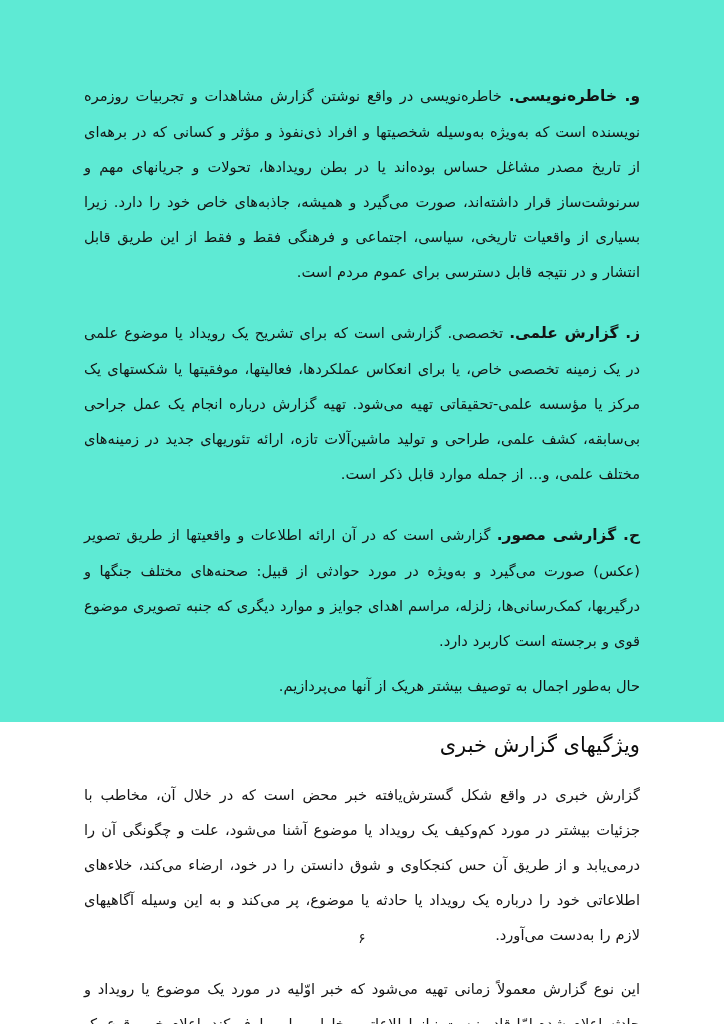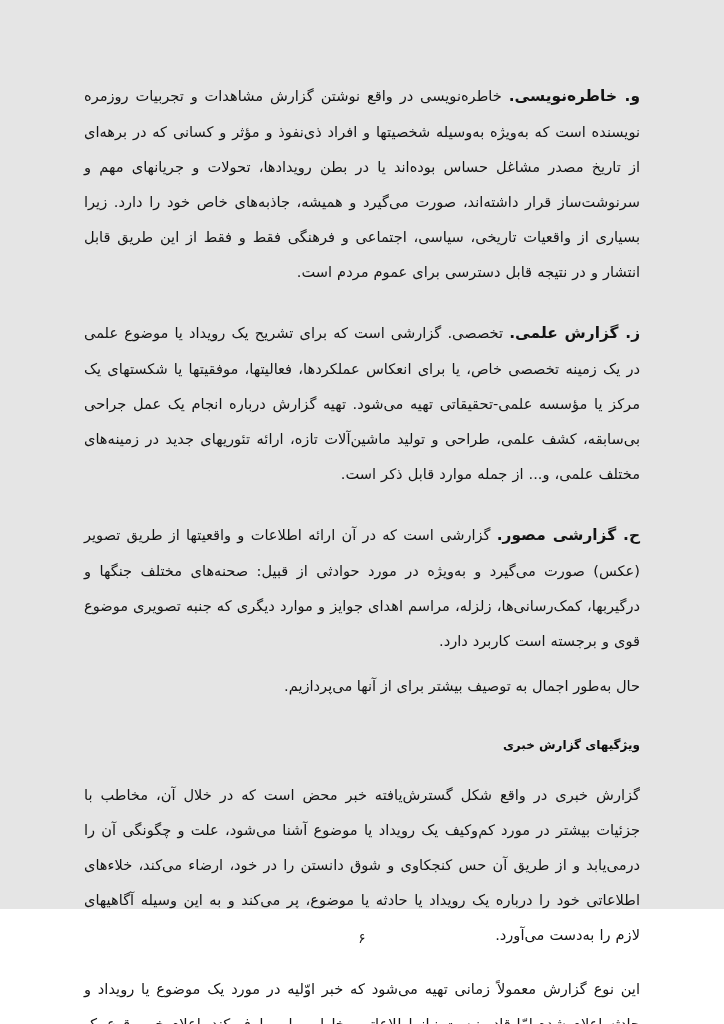--- a/index.html
+++ b/index.html
@@ -12,22 +12,22 @@
     width: 724px;
     height: 1024px;
     overflow: hidden;
     font-family: "DejaVu Sans", "Liberation Sans", sans-serif;
     color: #111111;
   }
 
   .page {
     position: relative;
     width: 724px;
-    height: 909px;
-    background: #e5e5e5;
+    height: 722px;
+    background: #5eead4;
     box-sizing: border-box;
   }
 
   .content {
     position: absolute;
     top: 78px;
     right: 84px;
     left: 84px;
     width: 556px;
     direction: rtl;
@@ -59,22 +59,22 @@
   .closing {
     font-size: 14.6px;
     line-height: 35px;
     direction: rtl;
     text-align: center;
     margin: 10px 0 26px 0;
     color: #141414;
   }
 
   .section-heading {
-    font-size: 12px;
-    font-weight: bold;
+    font-size: 21px;
+    font-weight: normal;
     direction: rtl;
     text-align: right;
     line-height: 32px;
     margin: 16px 0 16px 0;
     color: #0c0c0c;
   }
 
   .block-gap {
     height: 7px;
   }
@@ -105,21 +105,21 @@
     <p class="para"><span class="lead">و. خاطره‌نویسی.</span> <span>خاطره‌نویسی در واقع نوشتن گزارش مشاهدات و تجربیات روزمره نویسنده است که به‌ویژه به‌وسیله شخصیتها و افراد ذی‌نفوذ و مؤثر و کسانی که در برهه‌ای از تاریخ مصدر مشاغل حساس بوده‌اند یا در بطن رویدادها، تحولات و جریانهای مهم و سرنوشت‌ساز قرار داشته‌اند، صورت می‌گیرد و همیشه، جاذبه‌های خاص خود را دارد. زیرا بسیاری از واقعیات تاریخی، سیاسی، اجتماعی و فرهنگی فقط و فقط از این طریق قابل انتشار و در نتیجه قابل دسترسی برای عموم مردم است.</span></p>
 
     <div class="block-gap"></div>
 
     <p class="para"><span class="lead">ز. گزارش علمی.</span> <span>تخصصی. گزارشی است که برای تشریح یک رویداد یا موضوع علمی در یک زمینه تخصصی خاص، یا برای انعکاس عملکردها، فعالیتها، موفقیتها یا شکستهای یک مرکز یا مؤسسه علمی-تحقیقاتی تهیه می‌شود. تهیه گزارش درباره انجام یک عمل جراحی بی‌سابقه، کشف علمی، طراحی و تولید ماشین‌آلات تازه، ارائه تئوریهای جدید در زمینه‌های مختلف علمی، و... از جمله موارد قابل ذکر است.</span></p>
 
     <div class="block-gap"></div>
 
     <p class="para tight"><span class="lead">ح. گزارشی مصور.</span> <span>گزارشی است که در آن ارائه اطلاعات و واقعیتها از طریق تصویر (عکس) صورت می‌گیرد و به‌ویژه در مورد حوادثی از قبیل: صحنه‌های مختلف جنگها و درگیربها، کمک‌رسانی‌ها، زلزله، مراسم اهدای جوایز و موارد دیگری که جنبه تصویری موضوع قوی و برجسته است کاربرد دارد.</span></p>
 
-    <p class="closing">حال به‌طور اجمال به توصیف بیشتر برای از آنها می‌پردازیم.</p>
+    <p class="closing">حال به‌طور اجمال به توصیف بیشتر هریک از آنها می‌پردازیم.</p>
 
     <h2 class="section-heading">ویژگیهای گزارش خبری</h2>
 
     <p class="para">گزارش خبری در واقع شکل گسترش‌یافته خبر محض است که در خلال آن، مخاطب با جزئیات بیشتر در مورد کم‌وکیف یک رویداد یا موضوع آشنا می‌شود، علت و چگونگی آن را درمی‌یابد و از طریق آن حس کنجکاوی و شوق دانستن را در خود، ارضاء می‌کند، خلاءهای اطلاعاتی خود را درباره یک رویداد یا حادثه یا موضوع، پر می‌کند و به این وسیله آگاهیهای لازم را به‌دست می‌آورد.</p>
 
     <p class="para tight">این نوع گزارش معمولاً زمانی تهیه می‌شود که خبر اوّلیه در مورد یک موضوع یا رویداد و حادثه اعلام شده امّا قادر نیست نیاز اطلاعاتی مخاطب را برطرف کند. اعلام خبر وقوع یک زلزله شدید، درگیری و زدوخورد، جریان ترور یک شخصیت، قتل، خودکشی، تصمیم تازه‌ای در مورد ارز یا مسائل پولی و مالی، سیاستهای تازه در مورد پذیرش دانشجو، دستگیری عده‌ای کلاهبردار و قاچاقچی، کنترل قیمتها، علل کمبود دارو یا سیاستهای مربوط به تأمین آن، حرکت زمین در یک منطقه، طغیان رودخانه، جاری شدن سیل، برخورد دو هواپیما در آسمان و کشته شدن دهها نفر و صدها موضوع دیگر می‌تواند زمینه‌های مناسبی برای تهیه گزارشهای خبری باشد.</p>
 
   </div>
 
   <div class="page-number">۶</div>

